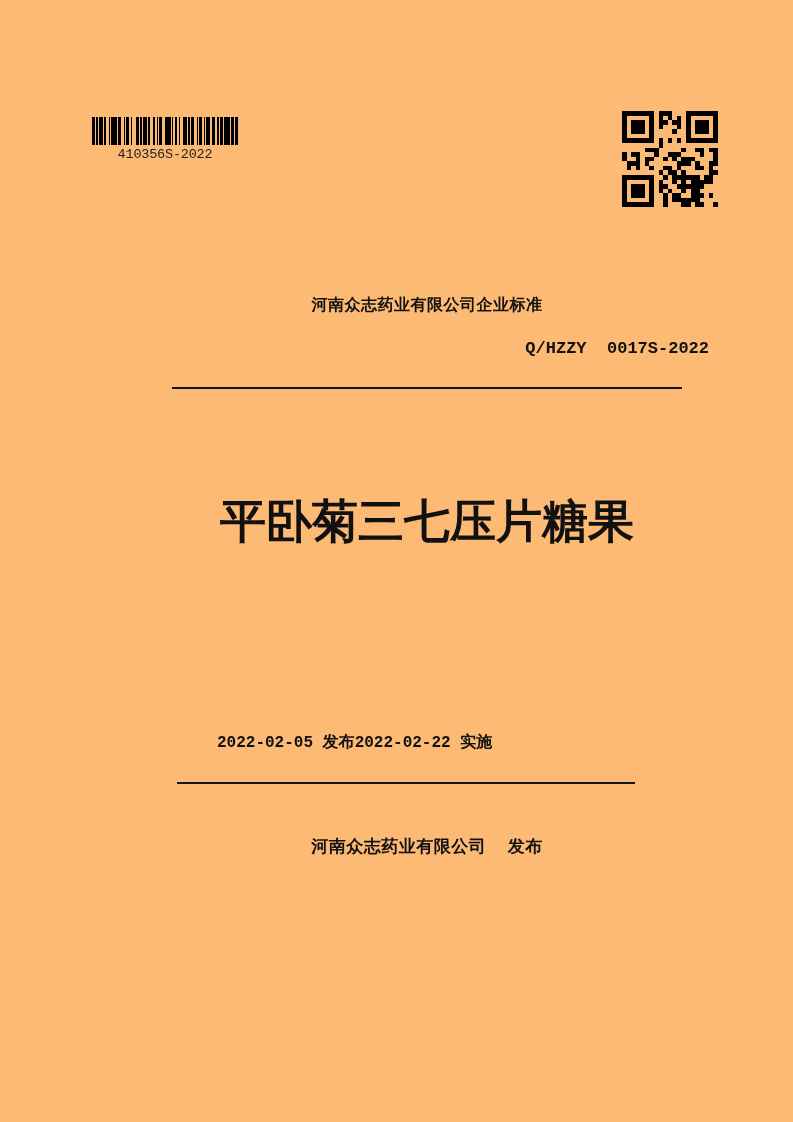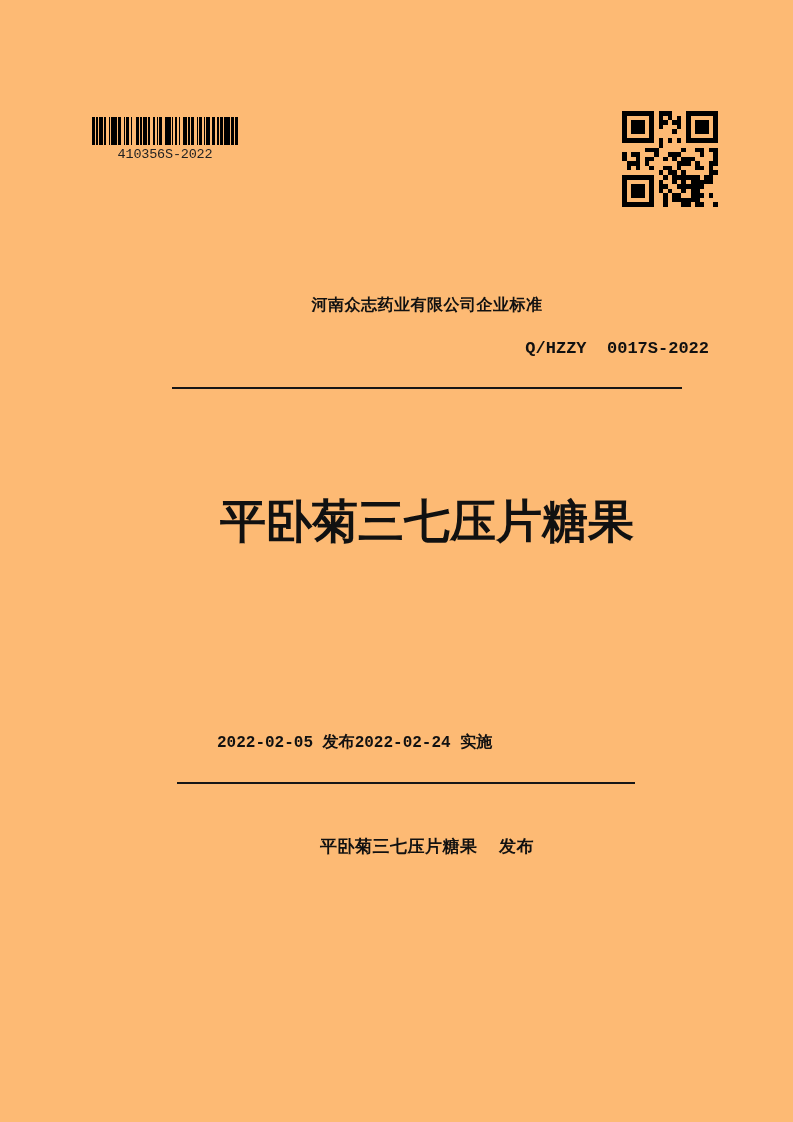--- a/index.html
+++ b/index.html
@@ -344,20 +344,20 @@
   <div class="abs content-col std-header">河南众志药业有限公司企业标准</div>
 
   <div class="abs doc-number">Q/HZZY  0017S-2022</div>
 
   <div class="abs rule rule-top"></div>
 
   <div class="abs content-col doc-title">平卧菊三七压片糖果</div>
 
   <div class="abs dates-row">
     <span>2022-02-05 发布</span>
-    <span>2022-02-24 实施</span>
+    <span>2022-02-22 实施</span>
   </div>
 
   <div class="abs rule rule-bottom"></div>
 
-  <div class="abs content-col publisher">平卧菊三七压片糖果  发布</div>
+  <div class="abs content-col publisher">河南众志药业有限公司  发布</div>
 
 </div>
 
 </body></html>

